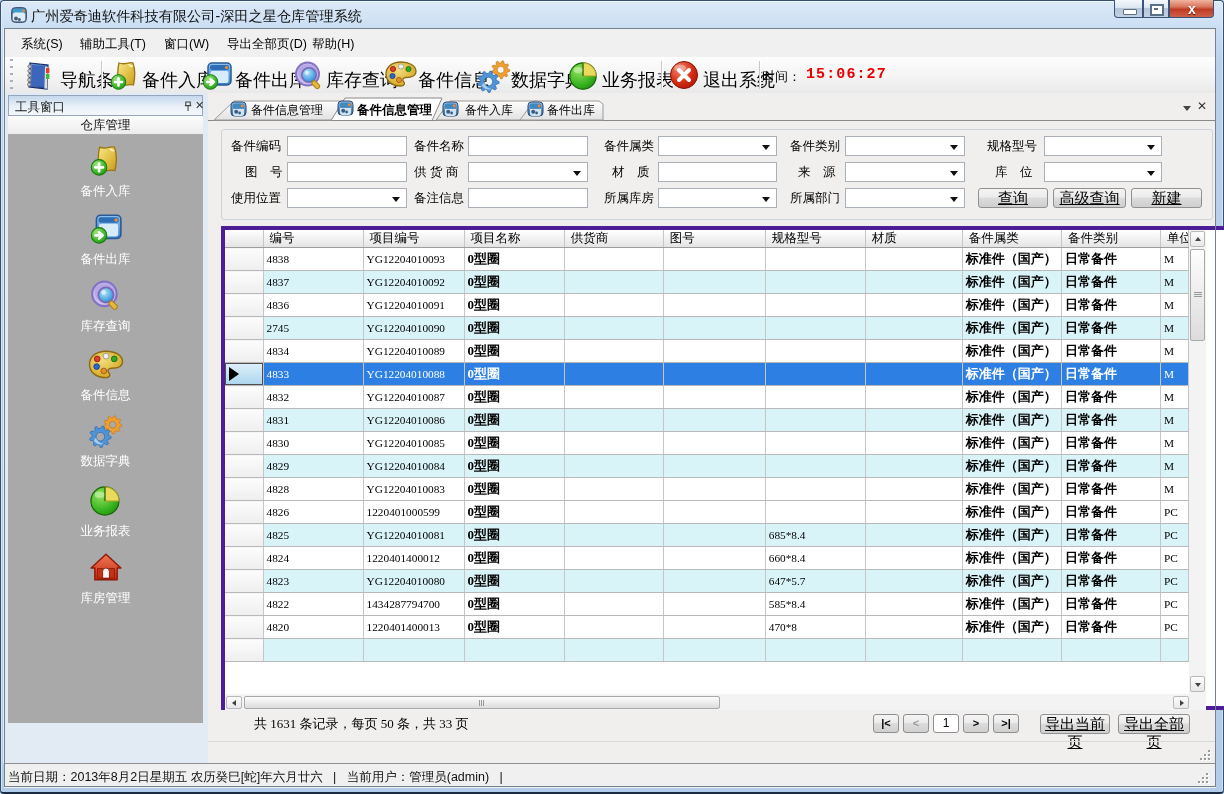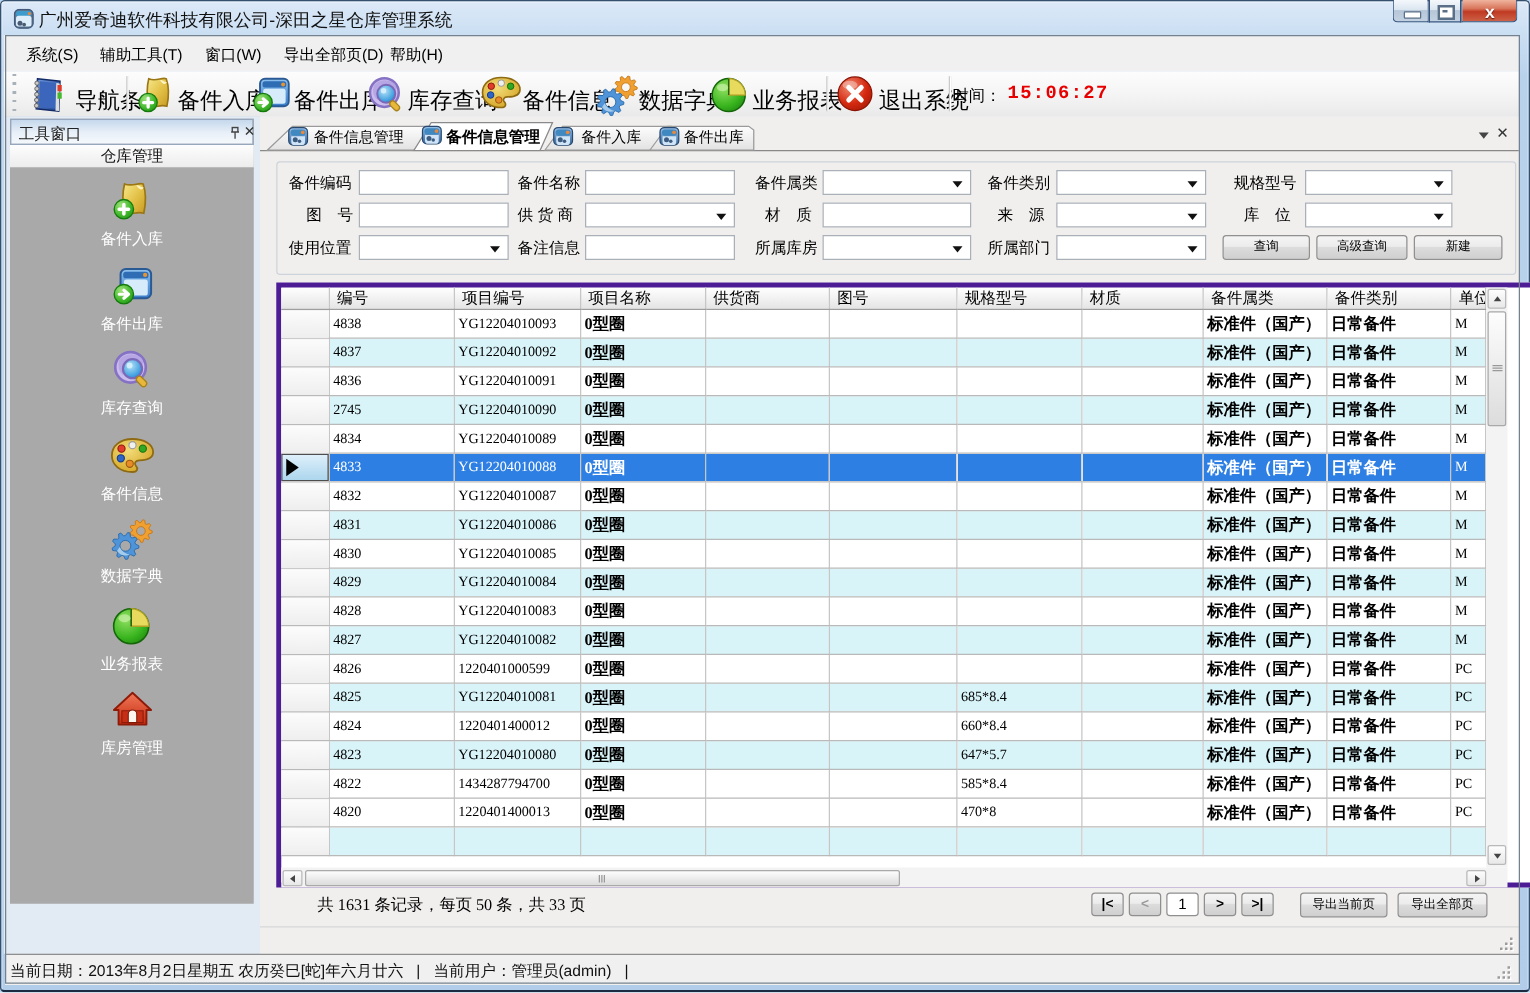--- a/index.html
+++ b/index.html
@@ -63,21 +63,21 @@
   #tab-dd{position:absolute;left:975px;top:13px;width:0;height:0;border:4px solid transparent;border-top:5px solid #444;}
   #tab-x{position:absolute;left:989px;top:6px;font-size:12px;color:#333;}
   
   #gbox{position:absolute;left:13px;top:8px;width:990px;height:89px;border:1px solid #cdd3da;border-radius:3px;background:#f1efee;}
   .flabel{position:absolute;font-size:12.5px;color:#000;white-space:pre;}
   .finput{position:absolute;height:20px;background:#fff;border:1px solid #a9b0b8;box-sizing:border-box;}
   .fdrop{position:absolute;height:20px;background:#fff;border:1px solid #a9b0b8;box-sizing:border-box;}
   .fdrop::after{content:"";position:absolute;right:6px;top:8px;width:0;height:0;border:4px solid transparent;border-top:5px solid #111;}
   .wbtn{position:absolute;height:20px;box-sizing:border-box;border:1px solid #909090;border-radius:3px;
     background:linear-gradient(#f4f4f4,#ececec 45%,#dcdcdc 50%,#cfcfcf);
-    text-align:center;font-size:10px;line-height:18px;}
+    text-align:center;font-size:15px;line-height:18px;text-decoration:underline;}
   
   #tablebox{position:absolute;left:221px;top:226px;width:1035px;height:484px;box-sizing:border-box;
     border:4px solid #4c1d95;background:#fff;}
   #grid{border-collapse:collapse;table-layout:fixed;width:964px;}
   #grid td,#grid th{border-right:1px solid #c6c6c6;border-bottom:1px solid #b9b9b9;
     font-family:"Liberation Serif",serif;font-size:11.3px;font-weight:normal;
     text-align:left;padding:0 0 0 3px;overflow:hidden;white-space:nowrap;}
   #grid th{height:16px;font-size:12.5px;padding-left:6px;background:linear-gradient(#ffffff,#efefef 60%,#e4e4e4);border-bottom:1px solid #9d9d9d;}
   #grid td{height:22px;} #grid td.ck{font-size:13px;font-weight:bold;}
   #grid td.sel-cell{background:linear-gradient(#fcfcfc,#eee);position:relative;}
@@ -588,33 +588,20 @@
           <td>YG12204010083</td>
           <td class="ck">0型圈</td>
           <td></td>
           <td></td>
           <td></td>
           <td></td>
           <td class="ck">标准件（国产）</td>
           <td class="ck">日常备件</td>
           <td>M</td>
         </tr>
-<tr class="alt">
-          <td class="sel-cell"></td>
-          <td>4827</td>
-          <td>YG12204010082</td>
-          <td class="ck">0型圈</td>
-          <td></td>
-          <td></td>
-          <td></td>
-          <td></td>
-          <td class="ck">标准件（国产）</td>
-          <td class="ck">日常备件</td>
-          <td>M</td>
-        </tr>
 <tr>
           <td class="sel-cell"></td>
           <td>4826</td>
           <td>1220401000599</td>
           <td class="ck">0型圈</td>
           <td></td>
           <td></td>
           <td></td>
           <td></td>
           <td class="ck">标准件（国产）</td>

